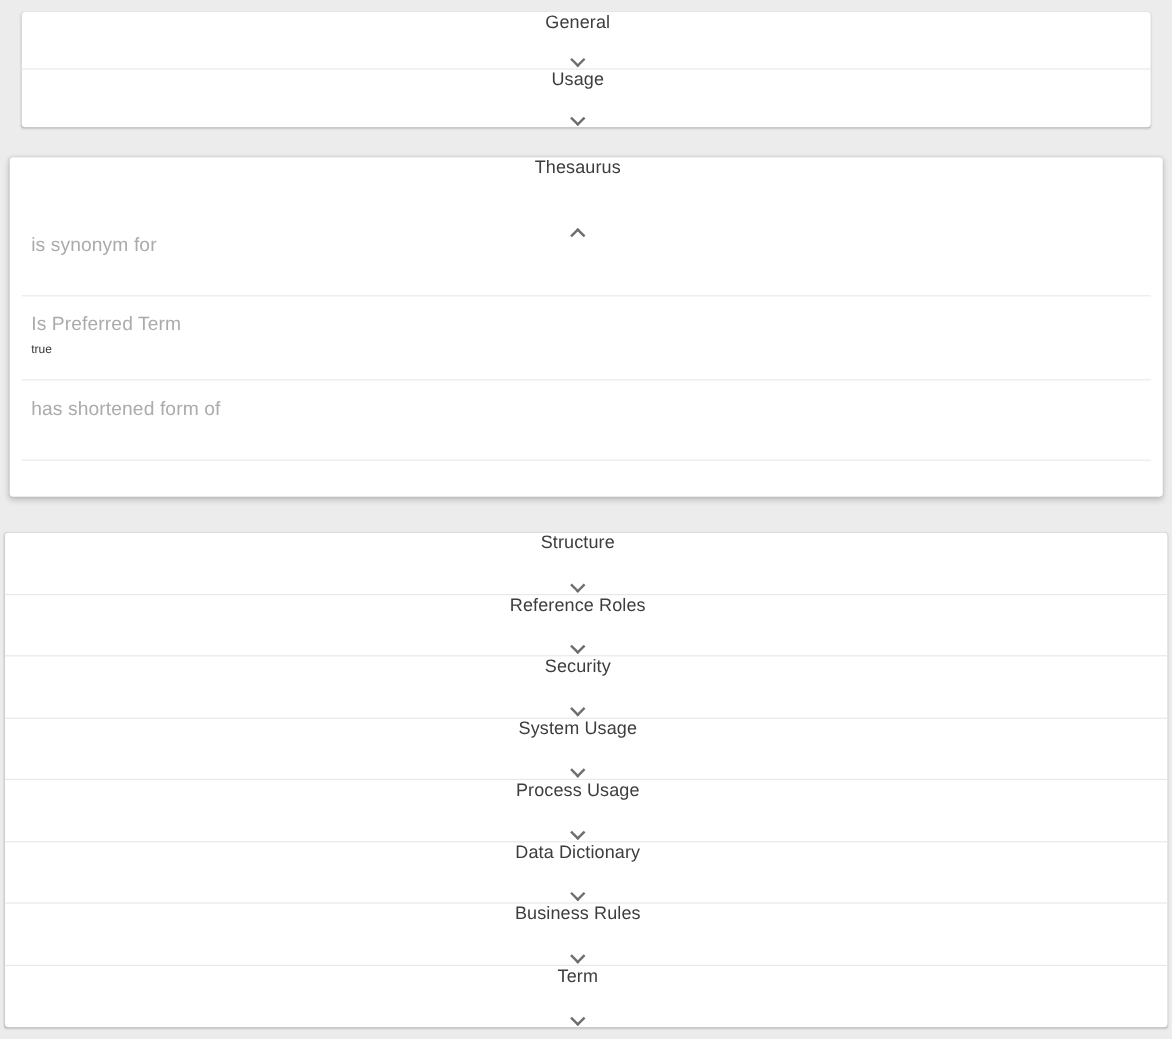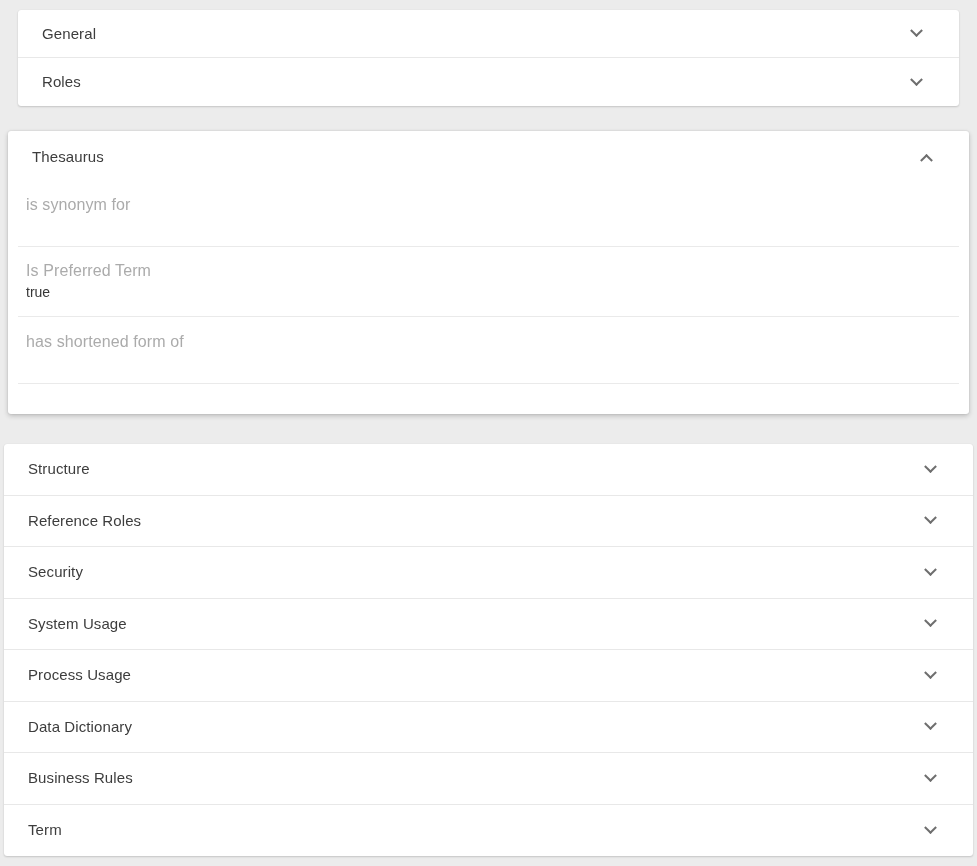--- a/index.html
+++ b/index.html
@@ -32,20 +32,21 @@
   .card.bottom-group {
     margin: 0 4px;
   }
   .row {
     display: flex;
     align-items: center;
     justify-content: space-between;
     padding: 0 38px 0 24px;
     box-sizing: border-box;
     cursor: pointer;
+    flex-direction: column;
   }
   .top-group .row    { height: 48px; }
   .bottom-group .row { height: 51.5px; }
   .group .row {
     border-bottom: 1px solid #e8e8e8;
   }
   .group .row:last-child {
     border-bottom: none;
   }
   .row-label {
@@ -84,38 +85,38 @@
   .ep-field:nth-child(3) { padding: 17px 0 33px 8px; }
   .field-label {
     display: block;
     font-size: 16px;
     line-height: 16px;
     color: #ababab;
     letter-spacing: 0.1px;
   }
   .field-value {
     display: block;
-    font-size: 14px;
+    font-size: 10px;
     line-height: 16px;
     color: #363636;
     margin-top: 5px;
   }
 </style>
 </head>
 <body>
 
 <div class="page">
 
   <section class="card group top-group" id="top-group">
       <div class="row">
         <span class="row-label">General</span>
         <span class="chev down"></span>
       </div>
       <div class="row">
-        <span class="row-label">Roles</span>
+        <span class="row-label">Usage</span>
         <span class="chev down"></span>
       </div>
     </section>
 
   <section class="card expanded-panel">
     <header class="row ep-header">
       <span class="row-label">Thesaurus</span>
       <span class="chev up"></span>
     </header>
     <div class="ep-body" id="thesaurus-fields">

